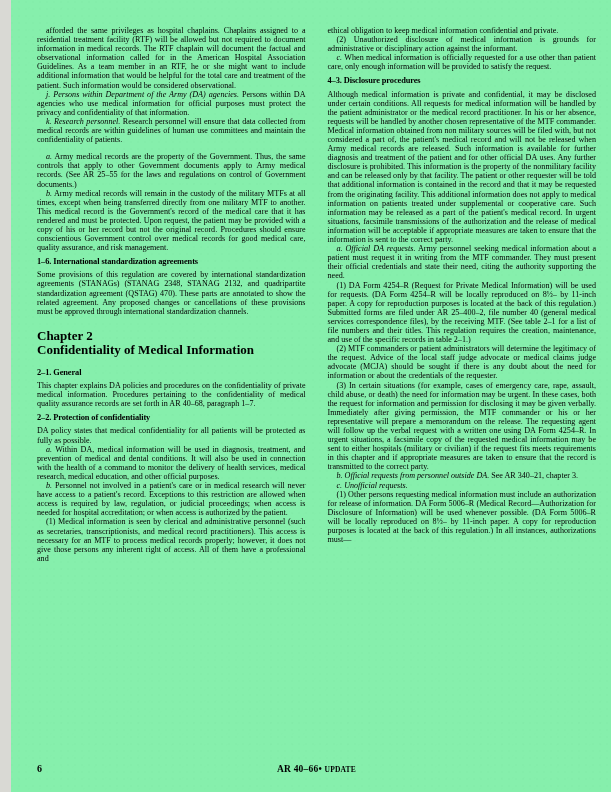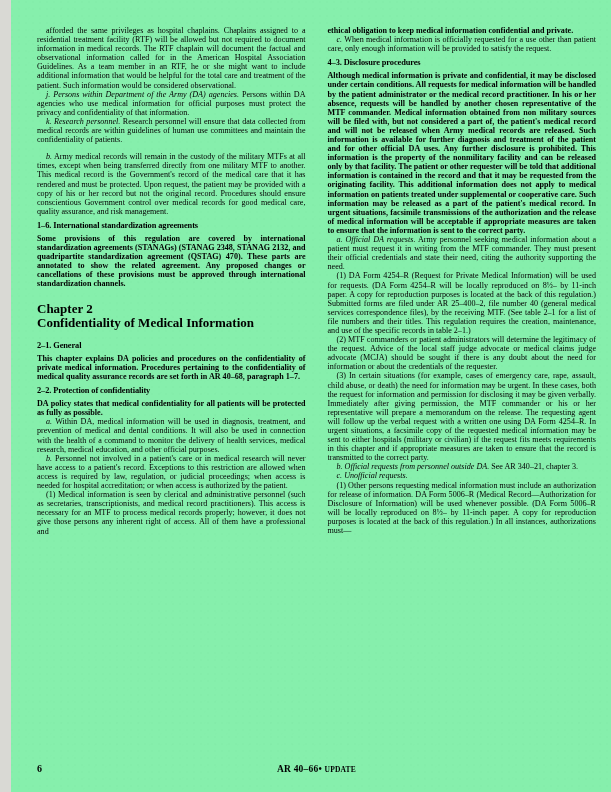--- a/index.html
+++ b/index.html
@@ -33,21 +33,20 @@
     font-size: 8.1px;
     line-height: 1.125;
     text-align: justify;
   }
   p {
     margin: 0;
     text-indent: 9px;
   }
   p.noindent {
     text-indent: 0;
-    font-weight: bold;
   }
   .gap {
     height: 5px;
   }
   .gap-sm {
     height: 3px;
   }
   h2.sec {
     font-size: 8.4px;
     font-weight: bold;
@@ -113,20 +112,21 @@
 <body>
 
 <div class="page">
   <div class="columns">
     <div class="col" id="col-left">
         <p>afforded the same privileges as hospital chaplains. Chaplains assigned to a residential treatment facility (RTF) will be allowed but not required to document information in medical records. The RTF chaplain will document the factual and observational information called for in the American Hospital Association Guidelines. As a team member in an RTF, he or she might want to include additional information that would be helpful for the total care and treatment of the patient. Such information would be considered observational.</p>
         <p><span class="ital">j. Persons within Department of the Army (DA) agencies.</span> Persons within DA agencies who use medical information for official purposes must protect the privacy and confidentiality of that information.</p>
         <p><span class="ital">k. Research personnel.</span> Research personnel will ensure that data collected from medical records are within guidelines of human use committees and maintain the confidentiality of patients.</p>
         <div class="gap"></div>
         <div class="gap-sm"></div>
+        <p><span class="ital">a.</span> Army medical records are the property of the Government. Thus, the same controls that apply to other Government documents apply to Army medical records. (See AR 25–55 for the laws and regulations on control of Government documents.)</p>
         <p><span class="ital">b.</span> Army medical records will remain in the custody of the military MTFs at all times, except when being transferred directly from one military MTF to another. This medical record is the Government's record of the medical care that it has rendered and must be protected. Upon request, the patient may be provided with a copy of his or her record but not the original record. Procedures should ensure conscientious Government control over medical records for good medical care, quality assurance, and risk management.</p>
         <div class="gap"></div>
         <h2 class="sec">1–6. International standardization agreements</h2>
         <div class="gap-sm"></div>
         <p class="noindent">Some provisions of this regulation are covered by international standardization agreements (STANAGs) (STANAG 2348, STANAG 2132, and quadripartite standardization agreement (QSTAG) 470). These parts are annotated to show the related agreement. Any proposed changes or cancellations of these provisions must be approved through international standardization channels.</p>
         <div style="height: 13px;"></div>
         <div class="chapter-head">Chapter 2</div>
         <div class="chapter-title">Confidentiality of Medical Information</div>
         <div class="gap"></div>
         <div class="gap"></div>
@@ -136,20 +136,21 @@
         <div class="gap"></div>
         <h2 class="sec">2–2. Protection of confidentiality</h2>
         <div class="gap-sm"></div>
         <p class="noindent">DA policy states that medical confidentiality for all patients will be protected as fully as possible.</p>
         <p><span class="ital">a.</span> Within DA, medical information will be used in diagnosis, treatment, and prevention of medical and dental conditions. It will also be used in connection with the health of a command to monitor the delivery of health services, medical research, medical education, and other official purposes.</p>
         <p><span class="ital">b.</span> Personnel not involved in a patient's care or in medical research will never have access to a patient's record. Exceptions to this restriction are allowed when access is required by law, regulation, or judicial proceedings; when access is needed for hospital accreditation; or when access is authorized by the patient.</p>
         <p>(1) Medical information is seen by clerical and administrative personnel (such as secretaries, transcriptionists, and medical record practitioners). This access is necessary for an MTF to process medical records properly; however, it does not give those persons any inherent right of access. All of them have a professional and</p>
       </div>
     <div class="col" id="col-right">
         <p class="noindent">ethical obligation to keep medical information confidential and private.</p>
+        <p>(2) Unauthorized disclosure of medical information is grounds for administrative or disciplinary action against the informant.</p>
         <p><span class="ital">c.</span> When medical information is officially requested for a use other than patient care, only enough information will be provided to satisfy the request.</p>
         <div class="gap"></div>
         <h2 class="sec">4–3. Disclosure procedures</h2>
         <div class="gap-sm"></div>
         <p class="noindent">Although medical information is private and confidential, it may be disclosed under certain conditions. All requests for medical information will be handled by the patient administrator or the medical record practitioner. In his or her absence, requests will be handled by another chosen representative of the MTF commander. Medical information obtained from non military sources will be filed with, but not considered a part of, the patient's medical record and will not be released when Army medical records are released. Such information is available for further diagnosis and treatment of the patient and for other official DA uses. Any further disclosure is prohibited. This information is the property of the nonmilitary facility and can be released only by that facility. The patient or other requester will be told that additional information is contained in the record and that it may be requested from the originating facility. This additional information does not apply to medical information on patients treated under supplemental or cooperative care. Such information may be released as a part of the patient's medical record. In urgent situations, facsimile transmissions of the authorization and the release of medical information will be acceptable if appropriate measures are taken to ensure that the information is sent to the correct party.</p>
         <p><span class="ital">a. Official DA requests.</span> Army personnel seeking medical information about a patient must request it in writing from the MTF commander. They must present their official credentials and state their need, citing the authority supporting the need.</p>
         <p>(1) DA Form 4254–R (Request for Private Medical Information) will be used for requests. (DA Form 4254–R will be locally reproduced on 8½– by 11-inch paper. A copy for reproduction purposes is located at the back of this regulation.) Submitted forms are filed under AR 25–400–2, file number 40 (general medical services correspondence files), by the receiving MTF. (See table 2–1 for a list of file numbers and their titles. This regulation requires the creation, maintenance, and use of the specific records in table 2–1.)</p>
         <p>(2) MTF commanders or patient administrators will determine the legitimacy of the request. Advice of the local staff judge advocate or medical claims judge advocate (MCJA) should be sought if there is any doubt about the need for information or about the credentials of the requester.</p>
         <p>(3) In certain situations (for example, cases of emergency care, rape, assault, child abuse, or death) the need for information may be urgent. In these cases, both the request for information and permission for disclosing it may be given verbally. Immediately after giving permission, the MTF commander or his or her representative will prepare a memorandum on the release. The requesting agent will follow up the verbal request with a written one using DA Form 4254–R. In urgent situations, a facsimile copy of the requested medical information may be sent to either hospitals (military or civilian) if the request fits meets requirements in this chapter and if appropriate measures are taken to ensure that the record is transmitted to the correct party.</p>
         <p><span class="ital">b. Official requests from personnel outside DA.</span> See AR 340–21, chapter 3.</p>

